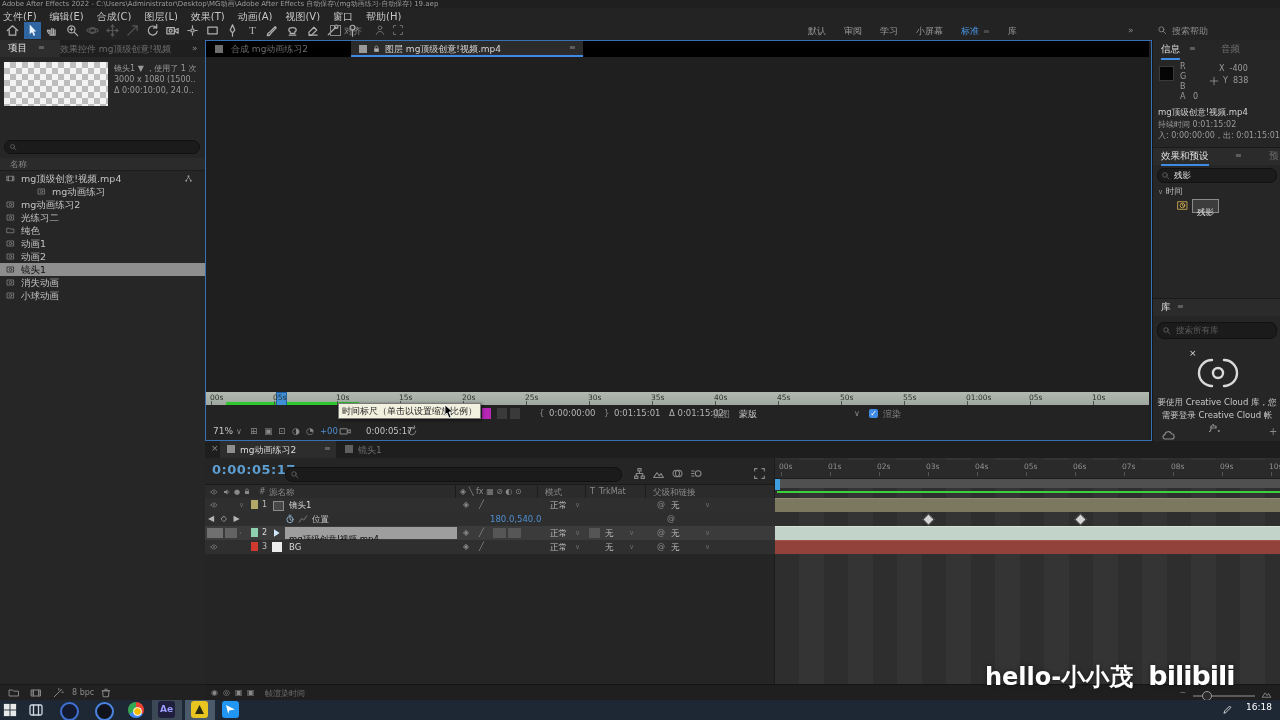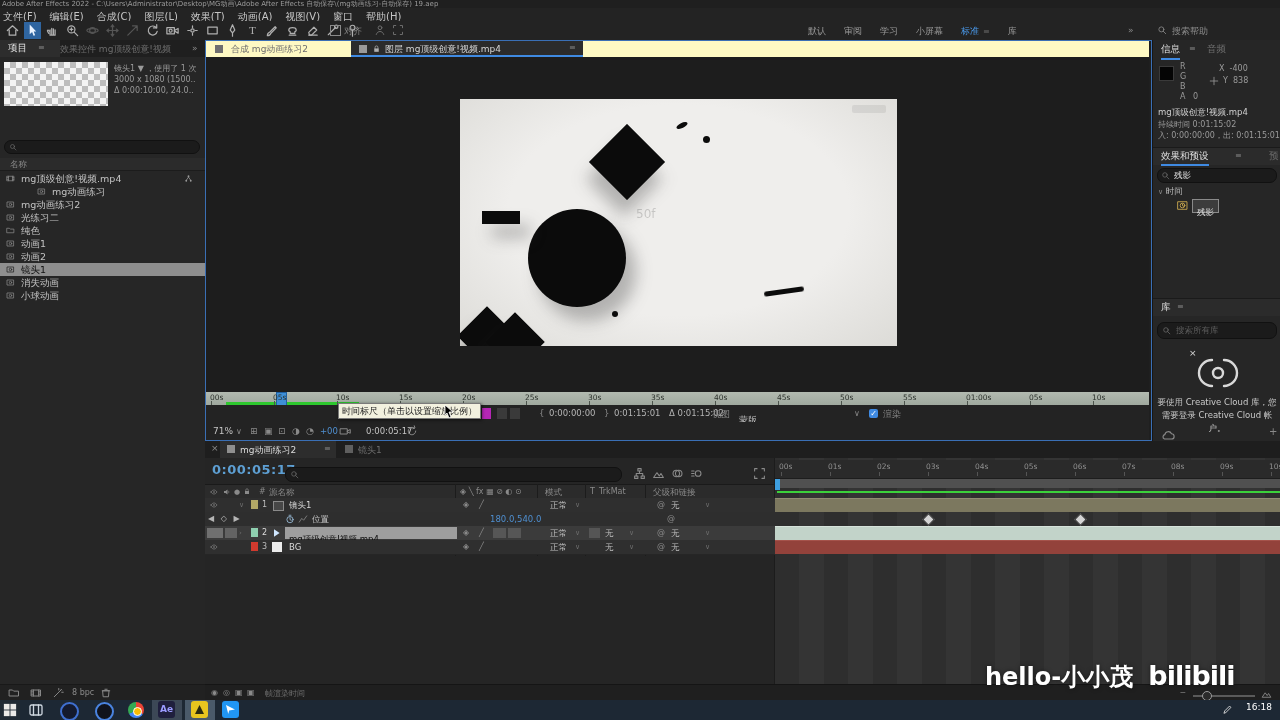--- a/index.html
+++ b/index.html
@@ -318,53 +318,37 @@
     <span class="t8 ab dim" style="left:72px;top:3px">8 bpc</span>
     <span class="ic dim" style="position:absolute;left:100px;top:2px;width:12px;height:12px">
         <svg viewBox="0 0 16 16">
           <path d="M4 5h8l-.7 8H4.7zM3 5h10M6.5 3h3" stroke="currentColor" fill="none" stroke-width="1.3" stroke-linecap="round" stroke-linejoin="round"></path>
         </svg>
       </span>
   </div>
 </div>
 
 <div class="ab" style="left:205px;top:40px;width:945px;height:399px;background:#1f1f1f;border:1px solid #3a6fb5">
-  <div class="ab" style="left:0;top:0;width:943px;height:16px;background:#fef9c3">
+  <div class="ab" style="left:0;top:0;width:943px;height:16px;background:#000000">
     <span class="ab dim2" style="left:9px;top:4px;width:8px;height:8px;background:#6f6f6f"></span>
     <span class="ab t9 dim2 nw" style="left:25px;top:2px">合成 mg动画练习2</span>
     <div class="ab" style="left:145px;top:0;width:232px;height:16px;background:#2b2b2b">
       <span class="ab" style="left:8px;top:4px;width:8px;height:8px;background:#9a9a9a"></span>
       <span class="ic" style="position:absolute;left:21px;top:3px;width:9px;height:10px;color:#b0b0b0">
           <svg viewBox="0 0 16 16">
             <rect x="4" y="7" width="8" height="6" fill="currentColor" stroke="none"></rect>
             <path d="M5.5 7V5a2.5 2.5 0 0 1 5 0v2" stroke="currentColor" fill="none" stroke-width="1.3" stroke-linecap="round" stroke-linejoin="round"></path>
           </svg>
         </span>
       <span class="ab t9 lt nw" style="left:34px;top:2px">图层 mg顶级创意!视频.mp4</span>
       <span class="ab t8 dim" style="left:218px;top:2px">≡</span>
       <div class="ab" style="left:0;top:14px;width:232px;height:2px;background:#3f8ae2"></div>
     </div>
   </div>
 
-  <div class="ab" style="left:0;top:16px;width:943px;height:335px;background:#1d1d1d">
-    <div id="frame" class="ab" style="left:254px;top:42px;width:437px;height:247px;overflow:hidden;
-                background:radial-gradient(ellipse at 50% 45%, #efeeec 55%, #dcdbd7 100%)">
-      <span class="ab" style="left:176px;top:108px;font-size:12px;color:rgba(0,0,0,.17)">50f</span>
-      <div class="ab" style="left:392px;top:6px;width:34px;height:8px;background:rgba(0,0,0,.07);border-radius:2px"></div>
-    <div class="shape diamond" style="left:140px;top:36px;width:54px;height:54px;filter:drop-shadow(10px 14px 8px rgba(55,55,55,.33));"></div>
-        <div class="shape" style="left:68px;top:110px;width:98px;height:98px;border-radius:50%;filter:drop-shadow(10px 14px 8px rgba(55,55,55,.33));"></div>
-        <div class="shape" style="left:22px;top:112px;width:38px;height:13px;filter:drop-shadow(10px 14px 8px rgba(55,55,55,.33));"></div>
-        <div class="shape diamond" style="left:6px;top:216px;width:42px;height:42px;filter:drop-shadow(10px 14px 8px rgba(55,55,55,.33));"></div>
-        <div class="shape diamond" style="left:34px;top:222px;width:42px;height:42px;filter:drop-shadow(10px 14px 8px rgba(55,55,55,.33));"></div>
-        <div class="shape" style="left:216px;top:24px;width:12px;height:5px;border-radius:50%;transform:rotate(-25deg);"></div>
-        <div class="shape" style="left:243px;top:37px;width:7px;height:7px;border-radius:50%;"></div>
-        <div class="shape" style="left:152px;top:212px;width:6px;height:6px;border-radius:50%;"></div>
-        <div class="shape" style="left:304px;top:190px;width:40px;height:5px;border-radius:3px;filter:blur(0.6px);transform:rotate(-8deg);"></div>
-      </div>
-  </div>
 
   <div id="v-ruler" class="ab" style="left:0;top:351px;width:943px;height:13px;background:linear-gradient(#b2bab0,#9fa89e);overflow:hidden">
     <div class="ab" style="left:20px;top:10px;width:133px;height:3px;background:#2ec82e"></div>
     <div class="ab" style="left:70px;top:0;width:9px;height:13px;background:#3e8fd6;border:1px solid #1f5fa0"></div>
   <span class="ab" style="left:4px;top:1px;font-size:7.5px;color:#2d332d">00s</span>
      <span class="ab" style="left:5px;top:9px;width:1px;height:4px;background:#4c544c"></span>
       <span class="ab" style="left:67px;top:1px;font-size:7.5px;color:#2d332d">05s</span>
      <span class="ab" style="left:68px;top:9px;width:1px;height:4px;background:#4c544c"></span>
       <span class="ab" style="left:130px;top:1px;font-size:7.5px;color:#2d332d">10s</span>
      <span class="ab" style="left:131px;top:9px;width:1px;height:4px;background:#4c544c"></span>
@@ -398,21 +382,21 @@
     <span class="ab" style="left:258px;top:3px;width:9px;height:11px;background:#c03027"></span>
     <span class="ab" style="left:276px;top:3px;width:9px;height:11px;background:#b526b5"></span>
     <span class="ab" style="left:291px;top:3px;width:10px;height:11px;background:#3a3a3a"></span>
     <span class="ab" style="left:304px;top:3px;width:10px;height:11px;background:#3a3a3a"></span>
     <span class="ab t85 dim" style="left:333px;top:3px">{</span>
     <span class="ab t85" style="left:343px;top:3px;color:#b5b5b5">0:00:00:00</span>
     <span class="ab t85 dim" style="left:398px;top:3px">}</span>
     <span class="ab t85" style="left:408px;top:3px;color:#b5b5b5">0:01:15:01</span>
     <span class="ab t85" style="left:463px;top:3px;color:#b5b5b5">Δ 0:01:15:02</span>
     <span class="ab t9 dim" style="left:506px;top:3px">视图</span>
-    <span class="ab t9" style="left:533px;top:9px;color:#c4c4c4">蒙版</span>
+    <span class="ab t9" style="left:533px;top:3px;color:#c4c4c4">蒙版</span>
     <span class="ab t8 dim" style="left:648px;top:4px">∨</span>
     <span class="chk ab" style="left:663px;top:4px">✓</span>
     <span class="ab t9 dim" style="left:677px;top:3px">渲染</span>
   </div>
 
   <div class="ab nw" style="left:0;top:381px;width:943px;height:18px;background:#232323">
     <span class="ab t9" style="left:7px;top:4px;color:#c4c4c4">71%</span>
     <span class="ab t8 dim" style="left:30px;top:5px">∨</span>
     <span class="ab t9 dim" style="left:44px;top:4px">⊞</span>
     <span class="ab t9 dim" style="left:58px;top:4px">▣</span>
@@ -443,21 +427,21 @@
     <svg viewBox="0 0 12 14">
       <path d="M2 1l8 7H6l2 5-2 1-2-5-2 2z" fill="#000" stroke="#fff" stroke-width="0.8"></path>
     </svg>
   </span>
 
 <div class="ab" style="left:1152px;top:40px;width:128px;height:660px;background:#262626;border-left:1px solid #161616">
 
   <div class="ab" style="left:0;top:2px;width:128px;height:15px">
     <span class="ab t95" style="left:8px;top:1px;color:#e0e0e0;border-bottom:2px solid #3f8ae2;padding-bottom:2px">信息</span>
     <span class="ab t8 dim" style="left:36px;top:2px">≡</span>
-    <span class="ab t95 dim2" style="left:54px;top:1px">音频</span>
+    <span class="ab t95 dim2" style="left:68px;top:1px">音频</span>
   </div>
   <div class="ab" style="left:6px;top:26px;width:13px;height:13px;background:#050505;border:1px solid #3a3a3a"></div>
   <div id="rgba-col" class="ab t8" style="left:27px;top:22px;color:#9a9a9a;line-height:10px">
       <div>R</div>
       <div>G</div>
       <div>B</div>
       <div>A</div>
     </div>
   <span class="ab t8" style="left:40px;top:52px;color:#9a9a9a">0</span>
   <span class="ic" style="position:absolute;left:56px;top:36px;width:10px;height:10px;color:#9a9a9a">

